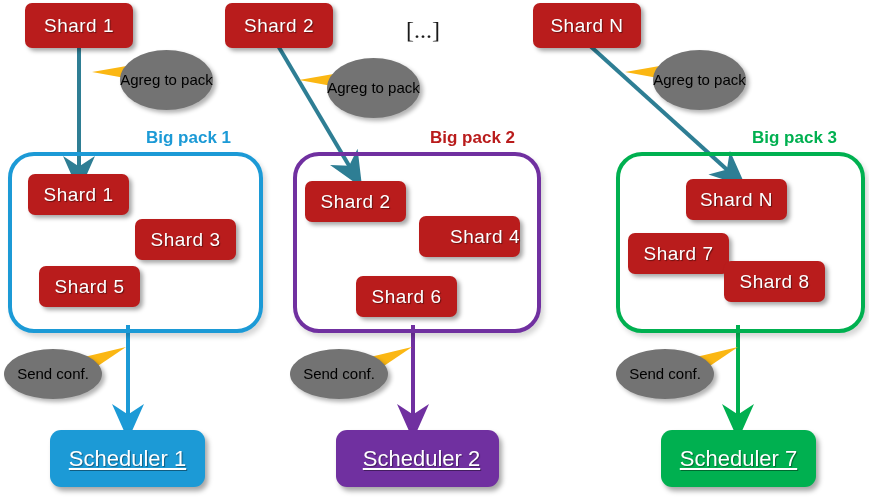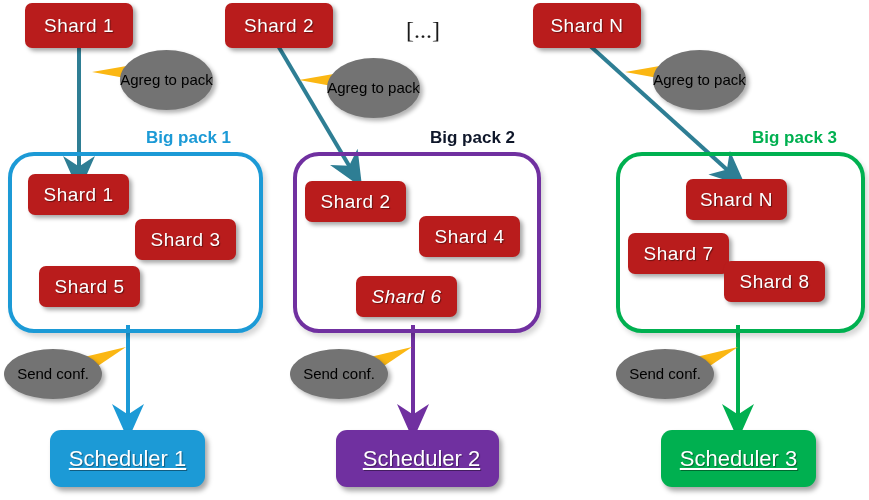--- a/index.html
+++ b/index.html
@@ -187,29 +187,29 @@
     <span>Shard 1</span>
   </div>
   <div class="shard" style="left:135px; top:219px; width:101px; height:41px;">
     <span>Shard 3</span>
   </div>
   <div class="shard" style="left:39px; top:266px; width:101px; height:41px;">
     <span>Shard 5</span>
   </div>
 
   <div class="pack" style="left:293px; top:152px; width:240px; height:173px; border-color:#7030A0;"></div>
-  <div class="pack-label" style="left:430px; top:128px; color:#0f172a;">Big pack 2</div>
+  <div class="pack-label" style="left:430px; top:128px; color:#b91c1c;">Big pack 2</div>
 
   <div class="shard" style="left:305px; top:181px; width:101px; height:41px;">
     <span>Shard 2</span>
   </div>
-  <div class="shard" style="left:419px; top:216px; width:101px; height:41px;">
+  <div class="shard" style="left:419px; top:216px; width:101px; height:41px;justify-content:flex-end;">
     <span>Shard 4</span>
   </div>
-  <div class="shard" style="left:356px; top:276px; width:101px; height:41px;font-style:italic;">
+  <div class="shard" style="left:356px; top:276px; width:101px; height:41px;">
     <span>Shard 6</span>
   </div>
 
   <div class="pack" style="left:616px; top:152px; width:241px; height:173px; border-color:#00B050;"></div>
   <div class="pack-label" style="left:752px; top:128px; color:#00B050;">Big pack 3</div>
 
   <div class="shard" style="left:686px; top:179px; width:101px; height:41px;">
     <span>Shard N</span>
   </div>
   <div class="shard" style="left:628px; top:233px; width:101px; height:41px;">
@@ -248,16 +248,16 @@
 
   <div class="scheduler" style="left:50px; top:430px; width:155px; height:57px; background:#1C9AD6;">
     <span>Scheduler 1</span>
   </div>
 
   <div class="scheduler" style="left:336px; top:430px; width:155px; height:57px; background:#7030A0;padding-left:8px;">
     <span>Scheduler 2</span>
   </div>
 
   <div class="scheduler" style="left:661px; top:430px; width:155px; height:57px; background:#00B050;">
-    <span>Scheduler 3</span>
+    <span>Scheduler 7</span>
   </div>
 
 </div>
 
 </body></html>

